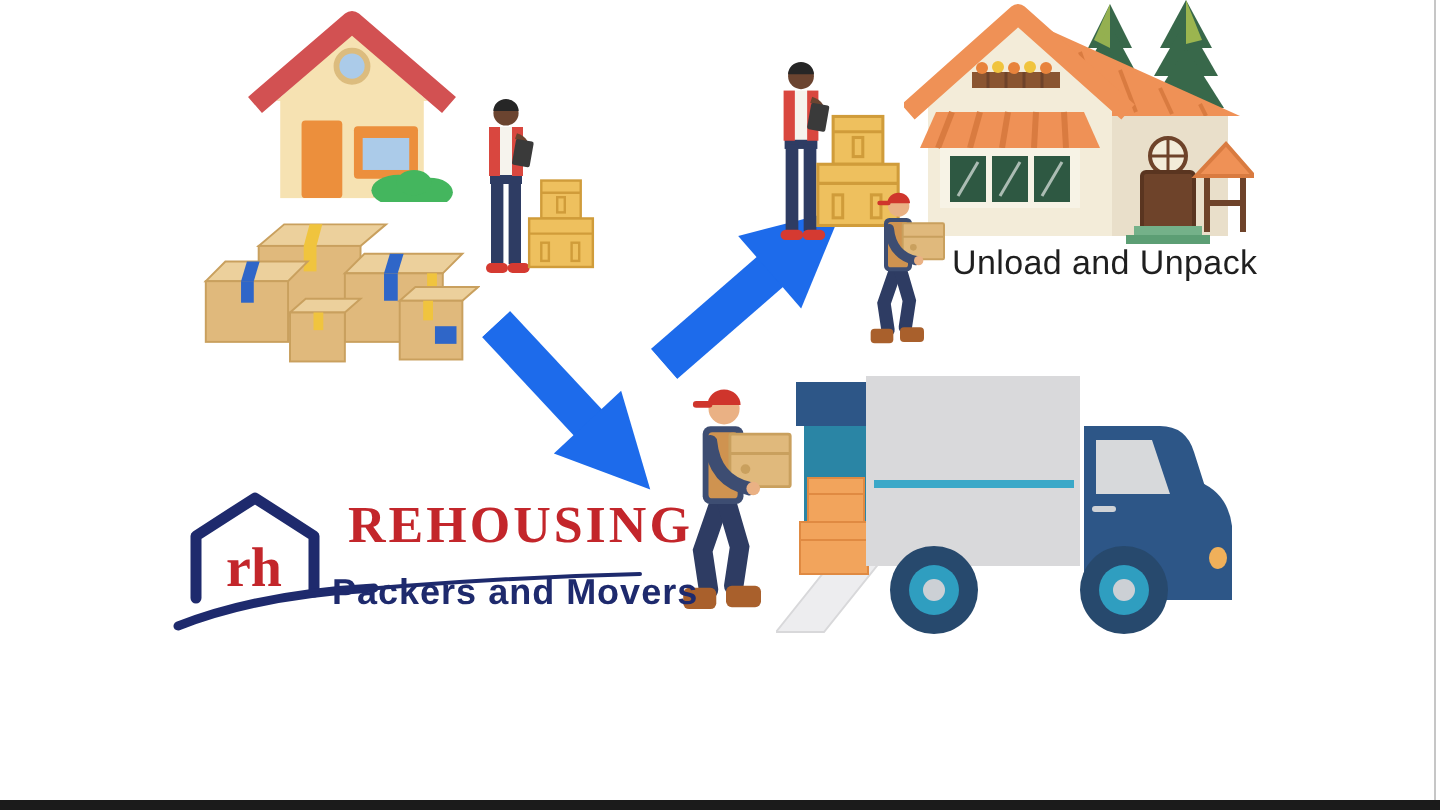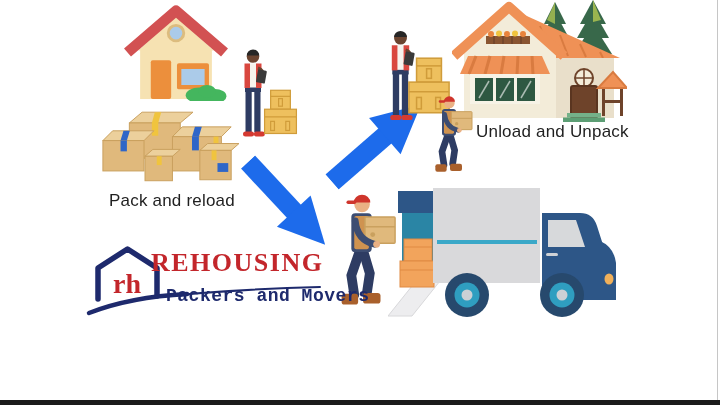--- a/index.html
+++ b/index.html
@@ -4,21 +4,21 @@
 <style>
   html,body{margin:0;padding:0;background:#fff;}
   .stage{position:relative;width:720px;height:405px;background:#ffffff;overflow:hidden;
          font-family:"Liberation Sans",sans-serif;}
   .abs{position:absolute;}
   .stage-label{position:absolute;font-weight:normal;font-size:17px;color:var(--label-text);
                letter-spacing:.2px;white-space:nowrap;}
   .arrow-wrap{position:absolute;}
   .logo-brand{position:absolute;font-family:"Liberation Serif",serif;font-weight:bold;
               font-size:26px;color:var(--logo-red);letter-spacing:1.5px;white-space:nowrap;}
-  .logo-tagline{position:absolute;font-family:Liberation Mono, monospace;font-weight:bold;
+  .logo-tagline{position:absolute;font-family:Liberation Sans, sans-serif;font-weight:bold;
                 font-size:18px;color:var(--logo-navy);letter-spacing:.5px;white-space:nowrap;}
   .edge-right{position:absolute;top:0;right:2px;width:1px;height:405px;background:#c6c6c6;}
   .bottom-bar{position:absolute;left:0;top:400px;width:720px;height:5px;background:var(--bottom-bar);}
   svg{display:block;}
 </style>
 </head>
 <body>
 
 <div class="stage">
 
@@ -96,21 +96,20 @@
       </g>
       <g>
         <polygon points="104,44 112,37 144,37 136,44" style="fill:var(--box-tan-light);stroke:var(--box-edge)"></polygon>
         <rect x="104" y="44" width="32" height="30" style="fill:var(--box-tan);stroke:var(--box-edge)"></rect>
         <rect x="116" y="44" width="5" height="10" style="fill:var(--tape-yellow)"></rect>
         <rect x="122" y="57" width="11" height="9" style="fill:var(--tape-blue)"></rect>
       </g>
     </g>
   </svg>
 
-  <div class="stage-label" style="left:109px;top:191px;">Pack and reload</div>
 
   <div class="arrow-wrap" style="left:248px;top:137px;width:115px;height:50px;
        transform:rotate(47deg);transform-origin:0 50%;">
     <svg width="115" height="50" viewBox="0 0 120 52">
       <g>
         <rect x="0" y="16" width="72" height="20" style="fill:var(--arrow-blue)"></rect>
         <polygon points="70,2 118,26 70,50" style="fill:var(--arrow-blue)"></polygon>
       </g>
     </svg>
   </div>
@@ -312,19 +311,19 @@
 
   <div class="abs" style="left:85px;top:242px;width:252px;height:78px;">
     <svg class="abs" style="left:0;top:0;" width="252" height="78" viewBox="0 0 252 78">
       <g>
         <path d="M13,57 L13,26 L42.5,7 L72,26 L72,54" fill="none" stroke-linejoin="round" stroke-linecap="round" style="stroke:var(--logo-navy);stroke-width:5.5"></path>
         <path d="M4,71 Q45,55 102,52" fill="none" stroke-linecap="round" style="stroke:var(--logo-navy);stroke-width:4.5"></path>
         <path d="M60,56 Q150,47 235,45" fill="none" stroke-linecap="round" style="stroke:var(--logo-navy);stroke-width:2"></path>
         <text x="42" y="51" text-anchor="middle" font-family="Liberation Serif, serif" font-size="28" font-weight="bold" style="fill:var(--logo-red)">rh</text>
       </g>
     </svg>
-    <div class="logo-brand" style="left:66px;top:6px;">REHOUSING</div>
+    <div class="logo-brand" style="left:89px;top:6px;">REHOUSING</div>
     <div class="logo-tagline" style="left:81px;top:44px;">Packers and Movers</div>
   </div>
 
   <div class="edge-right"></div>
   <div class="bottom-bar"></div>
 </div>
 
 </body></html>

